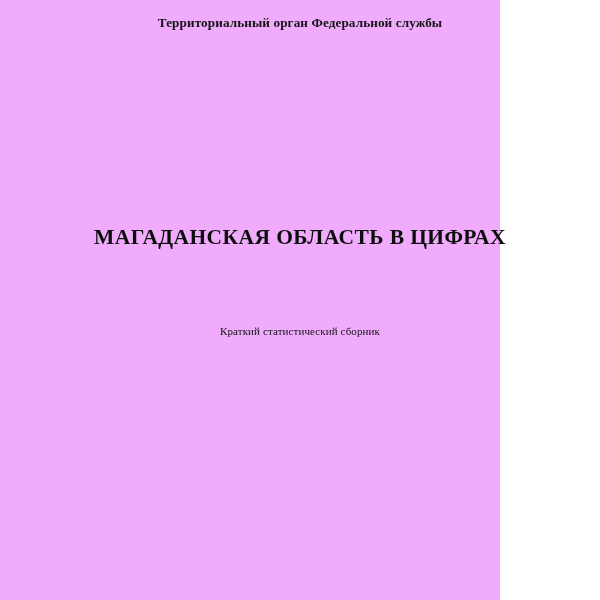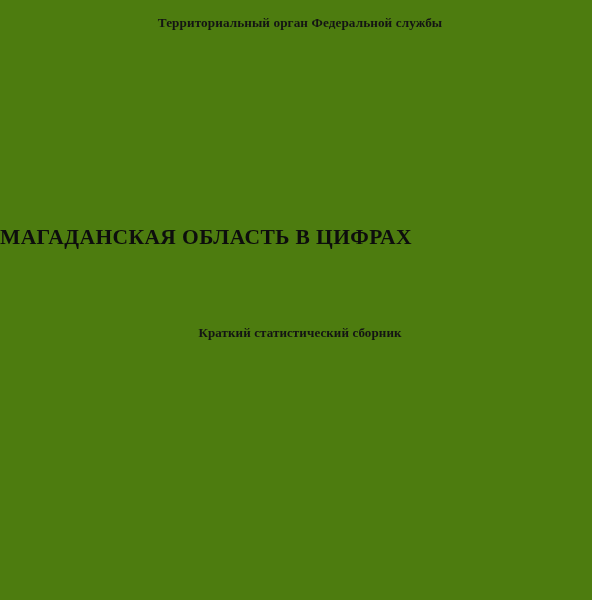--- a/index.html
+++ b/index.html
@@ -9,24 +9,24 @@
   body {
     width: 600px;
     height: 600px;
     background: #ffffff;
     font-family: "Liberation Serif", serif;
     color: #000000;
     overflow: hidden;
   }
   .page {
     position: relative;
-    width: 592px;
+    width: 500px;
     height: 600px;
     box-sizing: border-box;
-    background: #4d7c0f;
+    background: #f0abfc;
   }
   .org-block {
     position: absolute;
     top: 12px;
     left: 0;
     width: 600px;
     text-align: center;
   }
   .org-line {
     font-family: "Liberation Serif", serif;
@@ -34,35 +34,36 @@
     font-size: 13.2px;
     line-height: 21px;
     letter-spacing: 0.1px;
     color: #141414;
   }
   .main-title {
     position: absolute;
     top: 225px;
     left: 0;
     width: 600px;
+    text-align: center;
     font-family: "Liberation Serif", serif;
     font-weight: bold;
     font-size: 21.5px;
     letter-spacing: 0.4px;
     color: #0d0d0d;
   }
   .subtitle {
     position: absolute;
     top: 325px;
     left: 0;
     width: 600px;
     text-align: center;
     font-family: "Liberation Serif", serif;
-    font-weight: bold;
-    font-size: 13px;
+    font-weight: normal;
+    font-size: 11px;
     letter-spacing: 0.1px;
     color: #141414;
   }
 </style>
 </head>
 <body>
 
 <div class="page">
 
   <div class="org-block">

